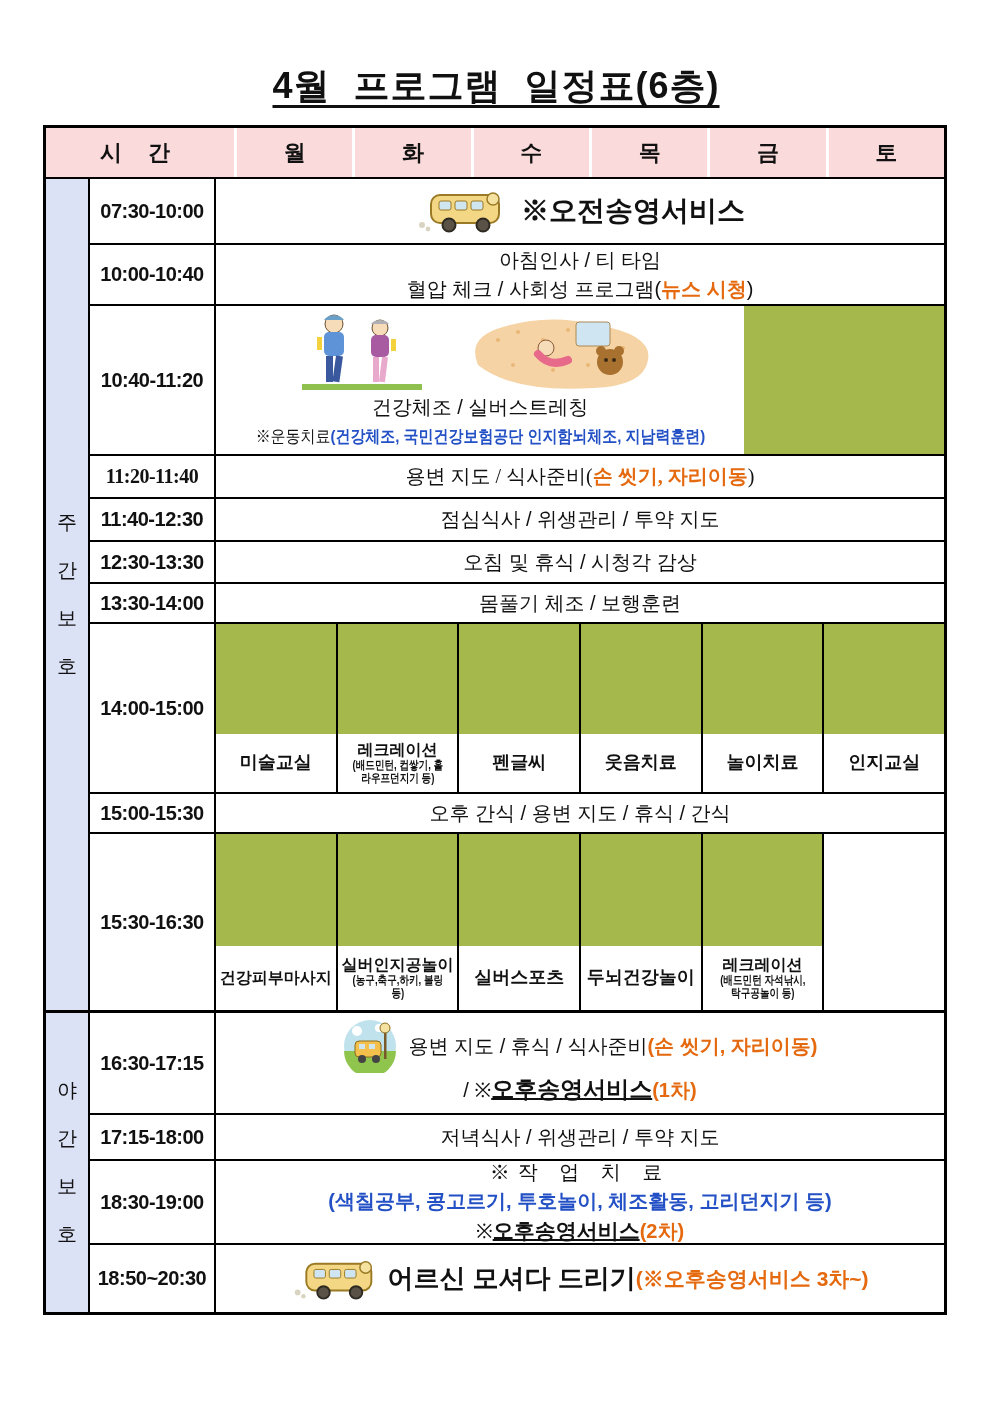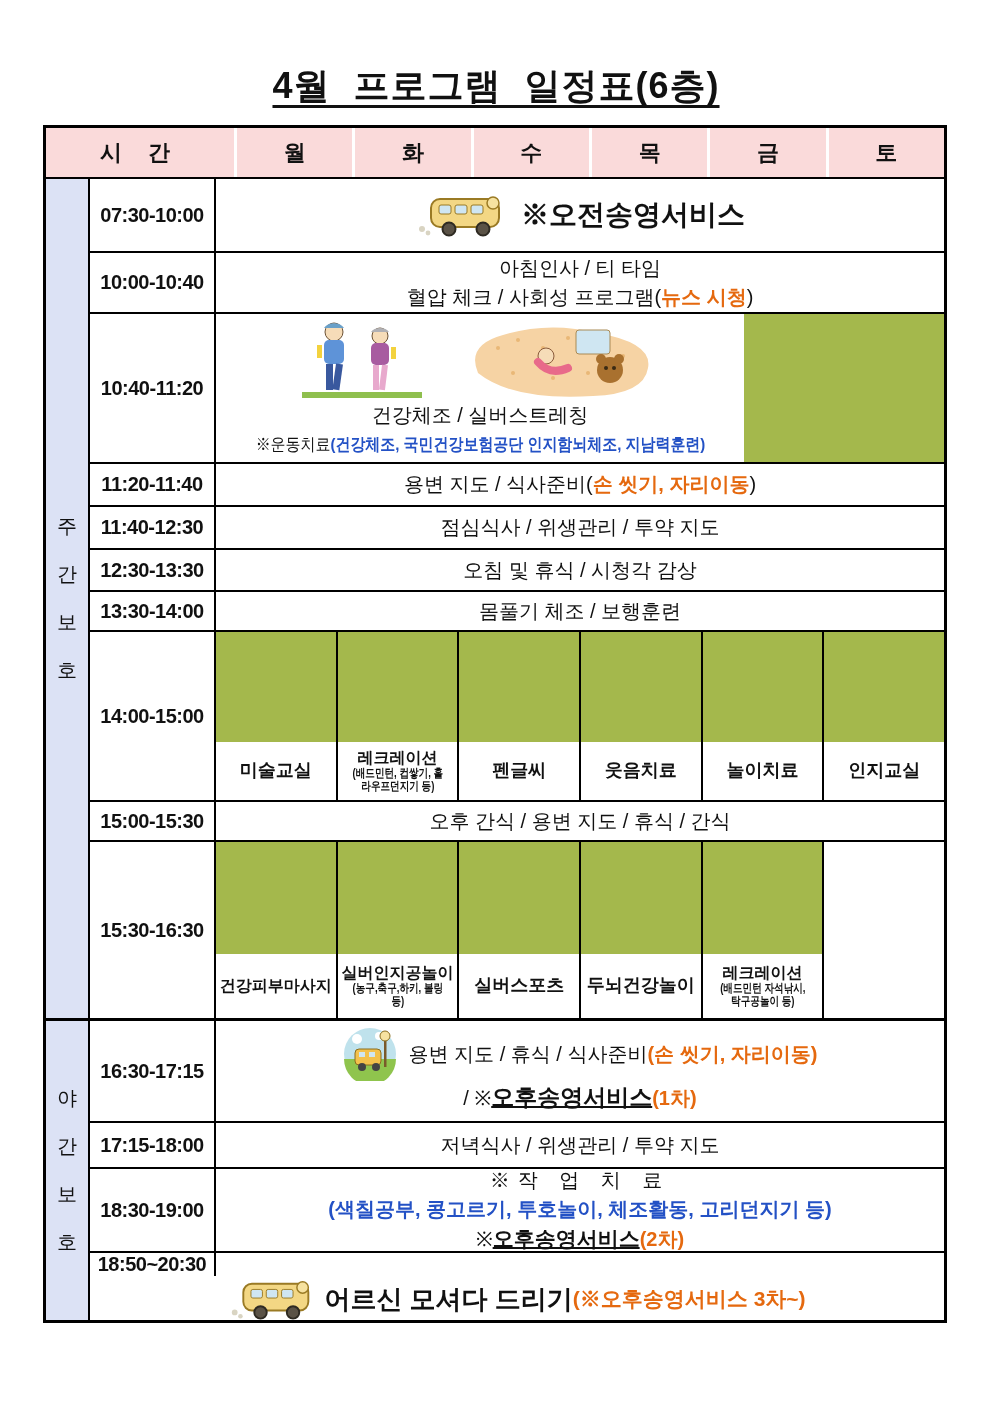--- a/index.html
+++ b/index.html
@@ -26,24 +26,24 @@
     flex-direction:column;align-items:center;justify-content:center;gap:21px;font-size:20px;}
   .rows{flex:1;display:flex;flex-direction:column;}
   .row{display:flex;border-top:2px solid #000;}
   .rows .row:first-child{border-top:none;}
   .time{width:124px;border-right:2px solid #000;display:flex;align-items:center;
     justify-content:center;font-size:20px;font-weight:600;letter-spacing:-0.5px;flex-shrink:0;}
   .content{flex:1;display:flex;align-items:center;justify-content:center;
     font-size:20px;text-align:center;}
   .content.col{flex-direction:column;justify-content:center;}
 
-  .r1{height:72px;} .r2{height:59px;} .r3{height:148px;} .r4{height:41px;}
+  .r1{height:64px;} .r2{height:59px;} .r3{height:148px;} .r4{height:41px;font-family:Liberation Serif, serif;}
   .r5{height:41px;} .r6{height:40px;} .r7{height:38px;} .r8{height:168px;}
   .r9{height:38px;} .r10{height:176px;}
-  .r11{height:100px;} .r12{height:44px;} .r13{height:82px;} .r14{height:67px;flex-direction:column;}
+  .r11{height:100px;} .r12{height:44px;} .r13{height:82px;} .r14{height:67px;}
 
   .orange{color:#e5690f;font-weight:bold;}
   .blue{color:#2351c5;font-weight:bold;}
   .big{font-size:28px;font-weight:bold;}
   .u{font-weight:bold;text-decoration:underline;text-decoration-thickness:2px;font-size:23px;}
 
   .line{line-height:1.45;}
 
   
   .acts{display:flex;width:100%;height:100%;text-align:center;}

